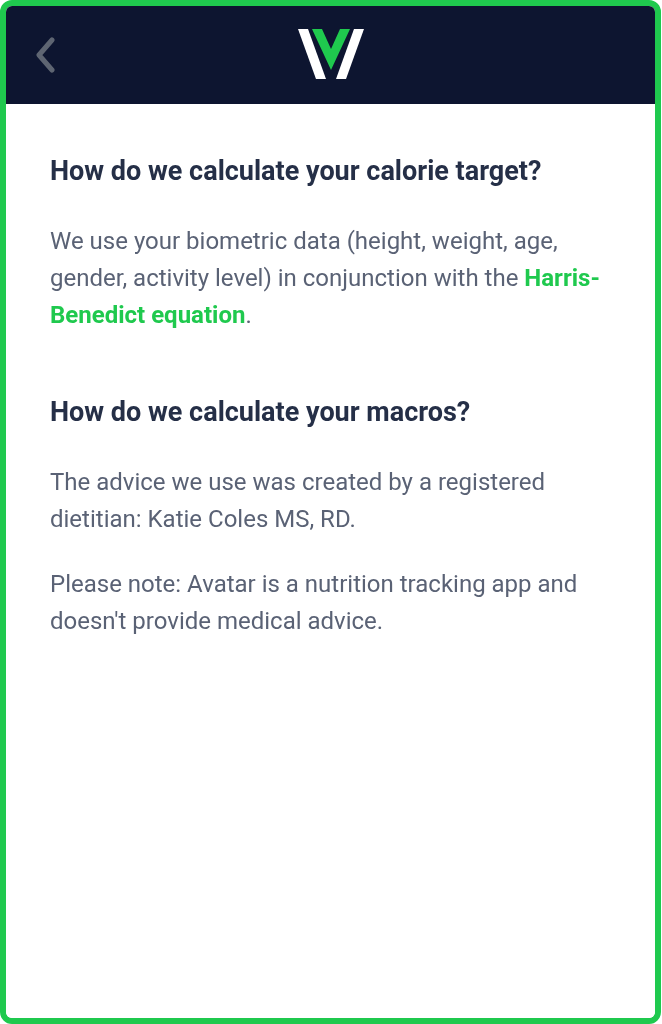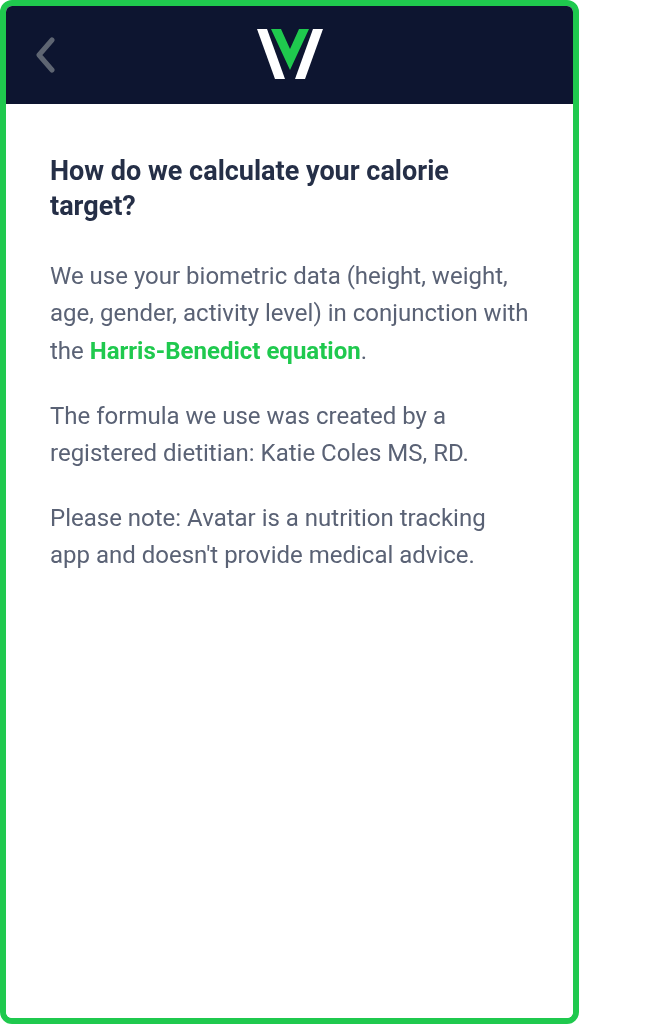--- a/index.html
+++ b/index.html
@@ -10,21 +10,21 @@
     
     body {
       font-family: -apple-system, BlinkMacSystemFont, 'Segoe UI', Roboto, Helvetica, Arial, sans-serif;
       background: #ffffff;
       width: 662px;
       height: 1024px;
       overflow: hidden;
     }
     
     .frame {
-      width: 579px;
+      width: 661px;
       height: 1024px;
       border: 6px solid #1fc94e;
       border-radius: 12px;
       overflow: hidden;
       display: flex;
       flex-direction: column;
       background: #ffffff;
     }
     
     .header {
@@ -126,20 +126,21 @@
   </div>
 
   <div class="content">
 
     <h2 class="section-heading">How do we calculate your calorie target?</h2>
 
     <p class="body-text">
       <span>We use your biometric data (height, weight, age, gender, activity level) in conjunction with the </span><a href="#" class="link">Harris-Benedict equation</a><span>.</span>
     </p>
 
+    <h2 class="section-heading second">How do we calculate your macros?</h2>
 
-    <p class="body-text">The formula we use was created by a registered dietitian: Katie Coles MS, RD.</p>
+    <p class="body-text">The advice we use was created by a registered dietitian: Katie Coles MS, RD.</p>
 
     <p class="body-text">Please note: Avatar is a nutrition tracking app and doesn't provide medical advice.</p>
 
   </div>
 
 </div>
 
 </body></html>

